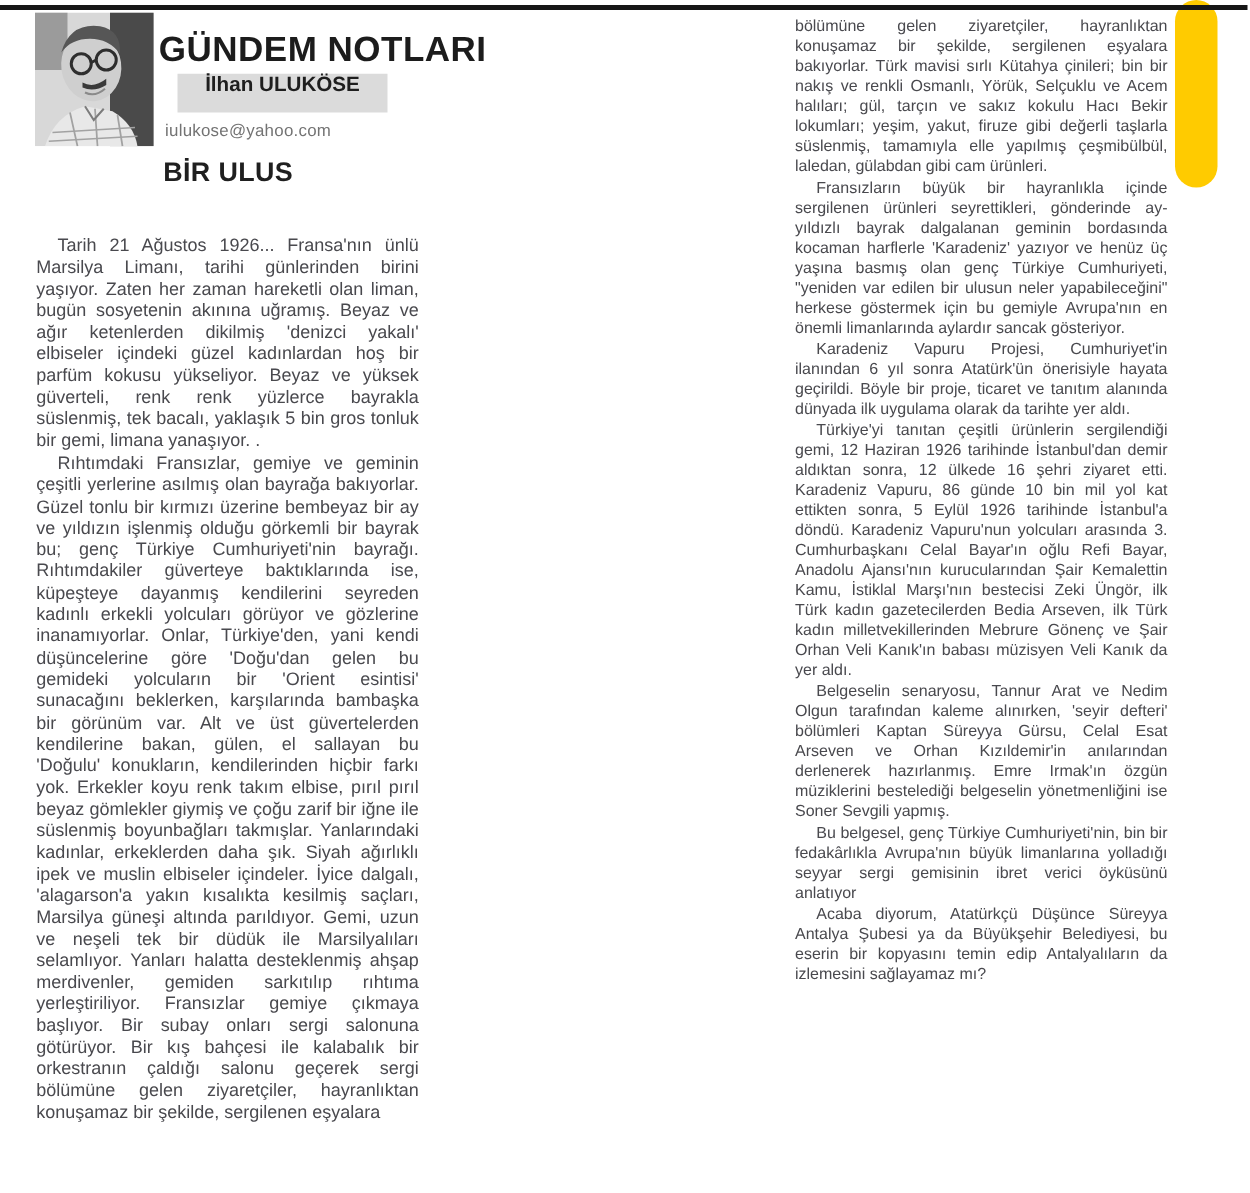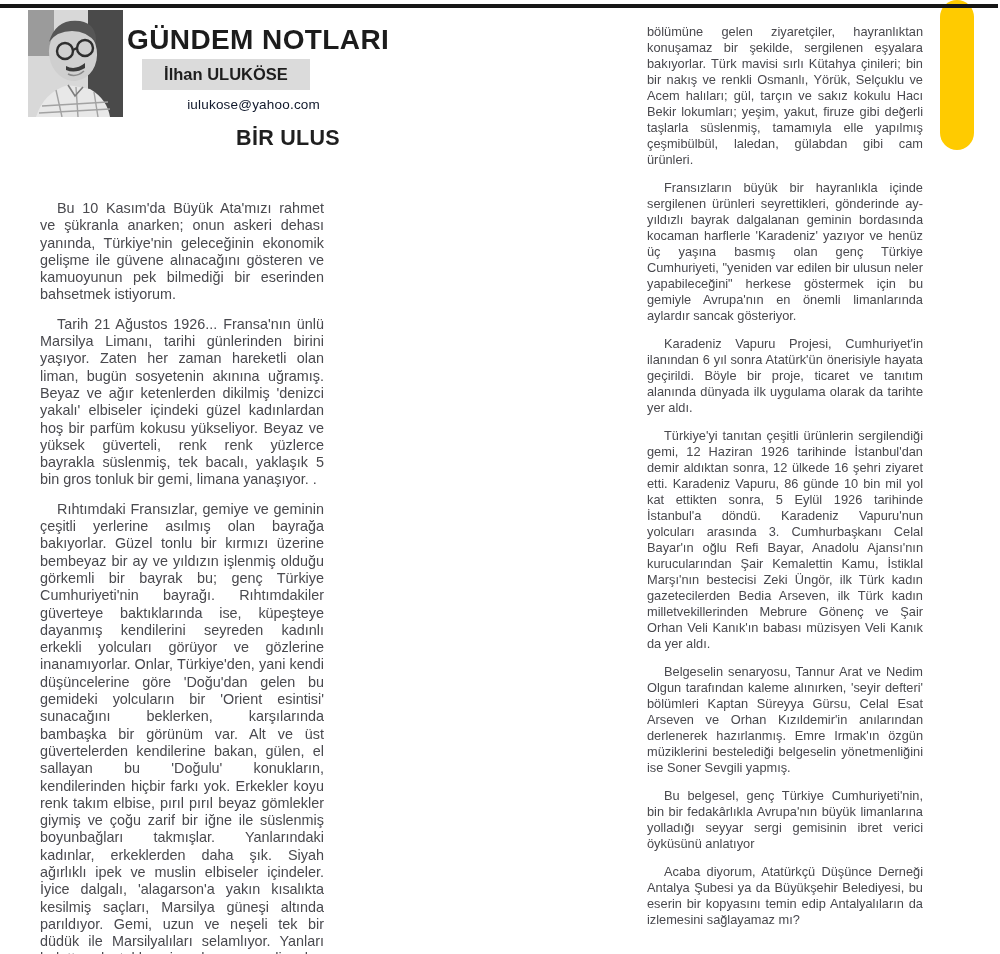--- a/index.html
+++ b/index.html
@@ -25,37 +25,37 @@
     display:block;
   }
   .column-title{
     position:absolute;left:127px;top:24px;width:230px;
     font-size:28px;font-weight:bold;letter-spacing:.4px;color:#1c1c1c;
     white-space:nowrap;
   }
   .author-box{
     position:absolute;left:142px;top:59px;width:168px;height:31px;
     background:var(--authorbox,#dbdbdb);
-    display:flex;align-items:center;justify-content:center;
+    display:flex;justify-content:center;
     font-size:16.5px;font-weight:bold;color:#1e1e1e;
   }
   .author-email{
     position:absolute;left:132px;top:97px;width:188px;
-    text-align:right;font-size:13.5px;color:#0f172a;letter-spacing:.2px;
+    text-align:left;font-size:13.5px;color:#737373;letter-spacing:.2px;
   }
   .article-title{
     position:absolute;left:25px;top:126px;width:315px;
-    text-align:right;font-weight:bold;color:#1f1f1f;
+    text-align:center;font-weight:bold;color:#1f1f1f;
     font-size:21.5px;line-height:24px;letter-spacing:.3px;
   }
   .col{position:absolute;}
   .col-left{left:28px;top:188px;width:308px;}
   .col-right{left:635px;top:12px;width:300px;}
   .col p{
-    margin:12px;text-align:justify;text-indent:17px;
+    margin:1px;text-align:justify;text-indent:17px;
     color:var(--textcolor,#49494e);
   }
   .col-left p{font-size:14.4px;line-height:17.3px;}
   .col-right p{font-size:12.8px;line-height:16px;}
   .col p.no-indent{text-indent:0;}
 </style>
 </head>
 <body>
 
 <div class="page">
@@ -93,28 +93,27 @@
     <span>İlhan ULUKÖSE</span>
   </div>
 
   <div class="author-email">iulukose@yahoo.com</div>
 
   <div class="article-title">
     <div>BİR ULUS</div>
   </div>
 
   <div class="col col-left">
-    <p>Bu 10 Kasım'da Büyük Ata'mızı rahmet ve şükranla anarken; onun askeri dehası yanında, Türkiye'nin geleceğinin ekonomik gelişme ile güvene alınacağını gösteren ve kamuoyunun pek bilmediği bir eserinden bahsetmek istiyorum.</p>
     <p>Tarih 21 Ağustos 1926... Fransa'nın ünlü Marsilya Limanı, tarihi günlerinden birini yaşıyor. Zaten her zaman hareketli olan liman, bugün sosyetenin akınına uğramış. Beyaz ve ağır ketenlerden dikilmiş 'denizci yakalı' elbiseler içindeki güzel kadınlardan hoş bir parfüm kokusu yükseliyor. Beyaz ve yüksek güverteli, renk renk yüzlerce bayrakla süslenmiş, tek bacalı, yaklaşık 5 bin gros tonluk bir gemi, limana yanaşıyor. .</p>
     <p>Rıhtımdaki Fransızlar, gemiye ve geminin çeşitli yerlerine asılmış olan bayrağa bakıyorlar. Güzel tonlu bir kırmızı üzerine bembeyaz bir ay ve yıldızın işlenmiş olduğu görkemli bir bayrak bu; genç Türkiye Cumhuriyeti'nin bayrağı. Rıhtımdakiler güverteye baktıklarında ise, küpeşteye dayanmış kendilerini seyreden kadınlı erkekli yolcuları görüyor ve gözlerine inanamıyorlar. Onlar, Türkiye'den, yani kendi düşüncelerine göre 'Doğu'dan gelen bu gemideki yolcuların bir 'Orient esintisi' sunacağını beklerken, karşılarında bambaşka bir görünüm var. Alt ve üst güvertelerden kendilerine bakan, gülen, el sallayan bu 'Doğulu' konukların, kendilerinden hiçbir farkı yok. Erkekler koyu renk takım elbise, pırıl pırıl beyaz gömlekler giymiş ve çoğu zarif bir iğne ile süslenmiş boyunbağları takmışlar. Yanlarındaki kadınlar, erkeklerden daha şık. Siyah ağırlıklı ipek ve muslin elbiseler içindeler. İyice dalgalı, 'alagarson'a yakın kısalıkta kesilmiş saçları, Marsilya güneşi altında parıldıyor. Gemi, uzun ve neşeli tek bir düdük ile Marsilyalıları selamlıyor. Yanları halatta desteklenmiş ahşap merdivenler, gemiden sarkıtılıp rıhtıma yerleştiriliyor. Fransızlar gemiye çıkmaya başlıyor. Bir subay onları sergi salonuna götürüyor. Bir kış bahçesi ile kalabalık bir orkestranın çaldığı salonu geçerek sergi bölümüne gelen ziyaretçiler, hayranlıktan konuşamaz bir şekilde, sergilenen eşyalara</p>
   </div>
 
   <div class="col col-right">
     <p class="no-indent">bölümüne gelen ziyaretçiler, hayranlıktan konuşamaz bir şekilde, sergilenen eşyalara bakıyorlar. Türk mavisi sırlı Kütahya çinileri; bin bir nakış ve renkli Osmanlı, Yörük, Selçuklu ve Acem halıları; gül, tarçın ve sakız kokulu Hacı Bekir lokumları; yeşim, yakut, firuze gibi değerli taşlarla süslenmiş, tamamıyla elle yapılmış çeşmibülbül, laledan, gülabdan gibi cam ürünleri.</p>
     <p>Fransızların büyük bir hayranlıkla içinde sergilenen ürünleri seyrettikleri, gönderinde ay-yıldızlı bayrak dalgalanan geminin bordasında kocaman harflerle 'Karadeniz' yazıyor ve henüz üç yaşına basmış olan genç Türkiye Cumhuriyeti, "yeniden var edilen bir ulusun neler yapabileceğini" herkese göstermek için bu gemiyle Avrupa'nın en önemli limanlarında aylardır sancak gösteriyor.</p>
     <p>Karadeniz Vapuru Projesi, Cumhuriyet'in ilanından 6 yıl sonra Atatürk'ün önerisiyle hayata geçirildi. Böyle bir proje, ticaret ve tanıtım alanında dünyada ilk uygulama olarak da tarihte yer aldı.</p>
     <p>Türkiye'yi tanıtan çeşitli ürünlerin sergilendiği gemi, 12 Haziran 1926 tarihinde İstanbul'dan demir aldıktan sonra, 12 ülkede 16 şehri ziyaret etti. Karadeniz Vapuru, 86 günde 10 bin mil yol kat ettikten sonra, 5 Eylül 1926 tarihinde İstanbul'a döndü. Karadeniz Vapuru'nun yolcuları arasında 3. Cumhurbaşkanı Celal Bayar'ın oğlu Refi Bayar, Anadolu Ajansı'nın kurucularından Şair Kemalettin Kamu, İstiklal Marşı'nın bestecisi Zeki Üngör, ilk Türk kadın gazetecilerden Bedia Arseven, ilk Türk kadın milletvekillerinden Mebrure Gönenç ve Şair Orhan Veli Kanık'ın babası müzisyen Veli Kanık da yer aldı.</p>
     <p>Belgeselin senaryosu, Tannur Arat ve Nedim Olgun tarafından kaleme alınırken, 'seyir defteri' bölümleri Kaptan Süreyya Gürsu, Celal Esat Arseven ve Orhan Kızıldemir'in anılarından derlenerek hazırlanmış. Emre Irmak'ın özgün müziklerini bestelediği belgeselin yönetmenliğini ise Soner Sevgili yapmış.</p>
     <p>Bu belgesel, genç Türkiye Cumhuriyeti'nin, bin bir fedakârlıkla Avrupa'nın büyük limanlarına yolladığı seyyar sergi gemisinin ibret verici öyküsünü anlatıyor</p>
-    <p>Acaba diyorum, Atatürkçü Düşünce Derneği Antalya Şubesi ya da Büyükşehir Belediyesi, bu eserin bir kopyasını temin edip Antalyalıların da izlemesini sağlayamaz mı?</p>
+    <p>Acaba diyorum, Atatürkçü Düşünce Süreyya Antalya Şubesi ya da Büyükşehir Belediyesi, bu eserin bir kopyasını temin edip Antalyalıların da izlemesini sağlayamaz mı?</p>
   </div>
 
 </div>
 
 </body></html>

